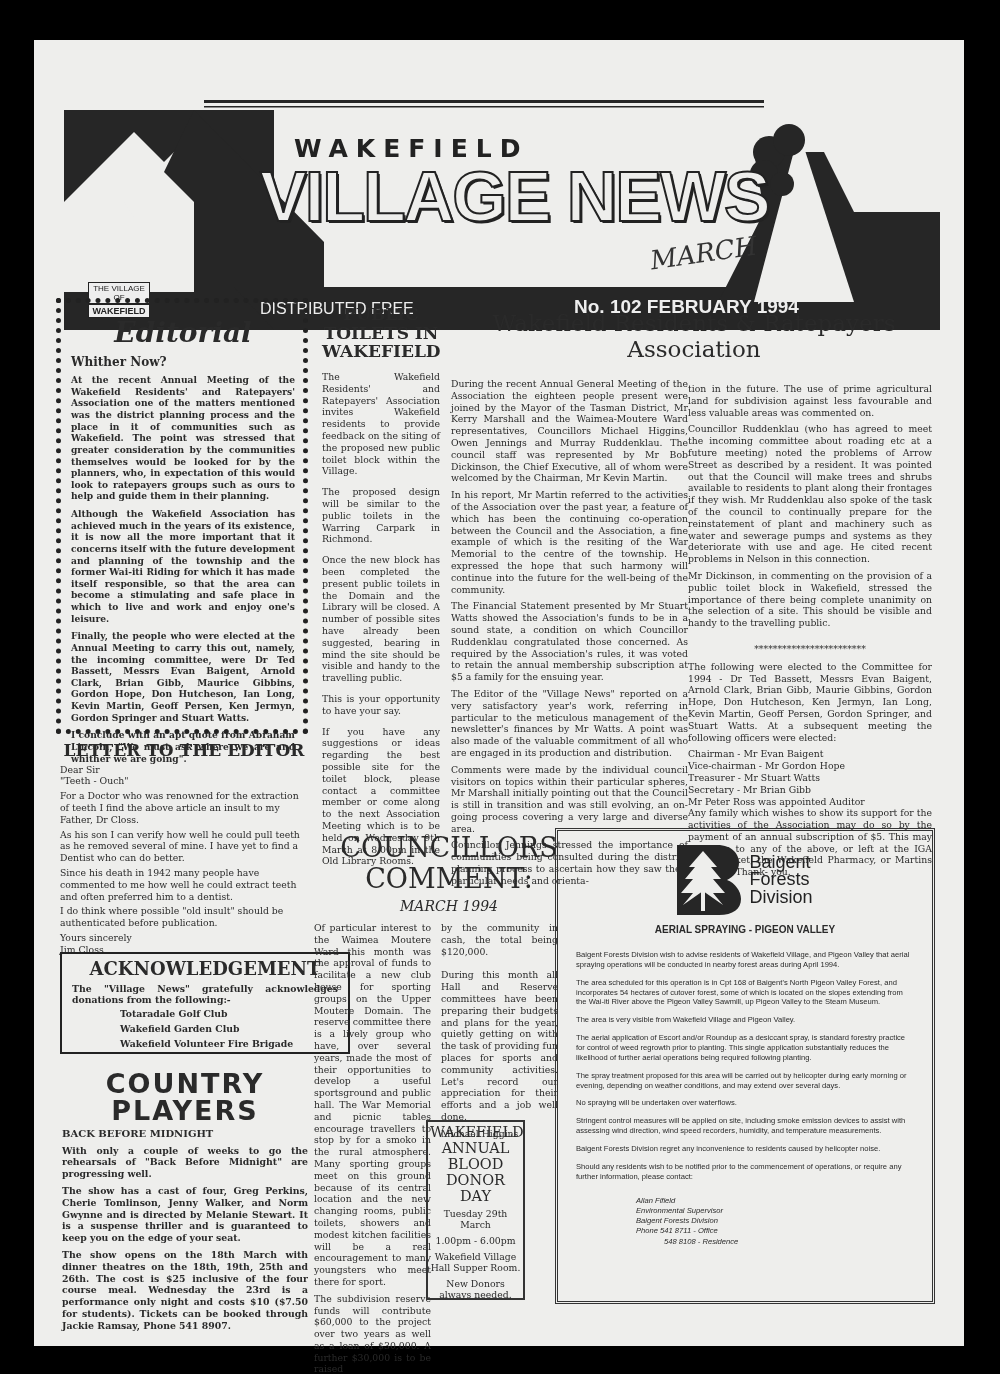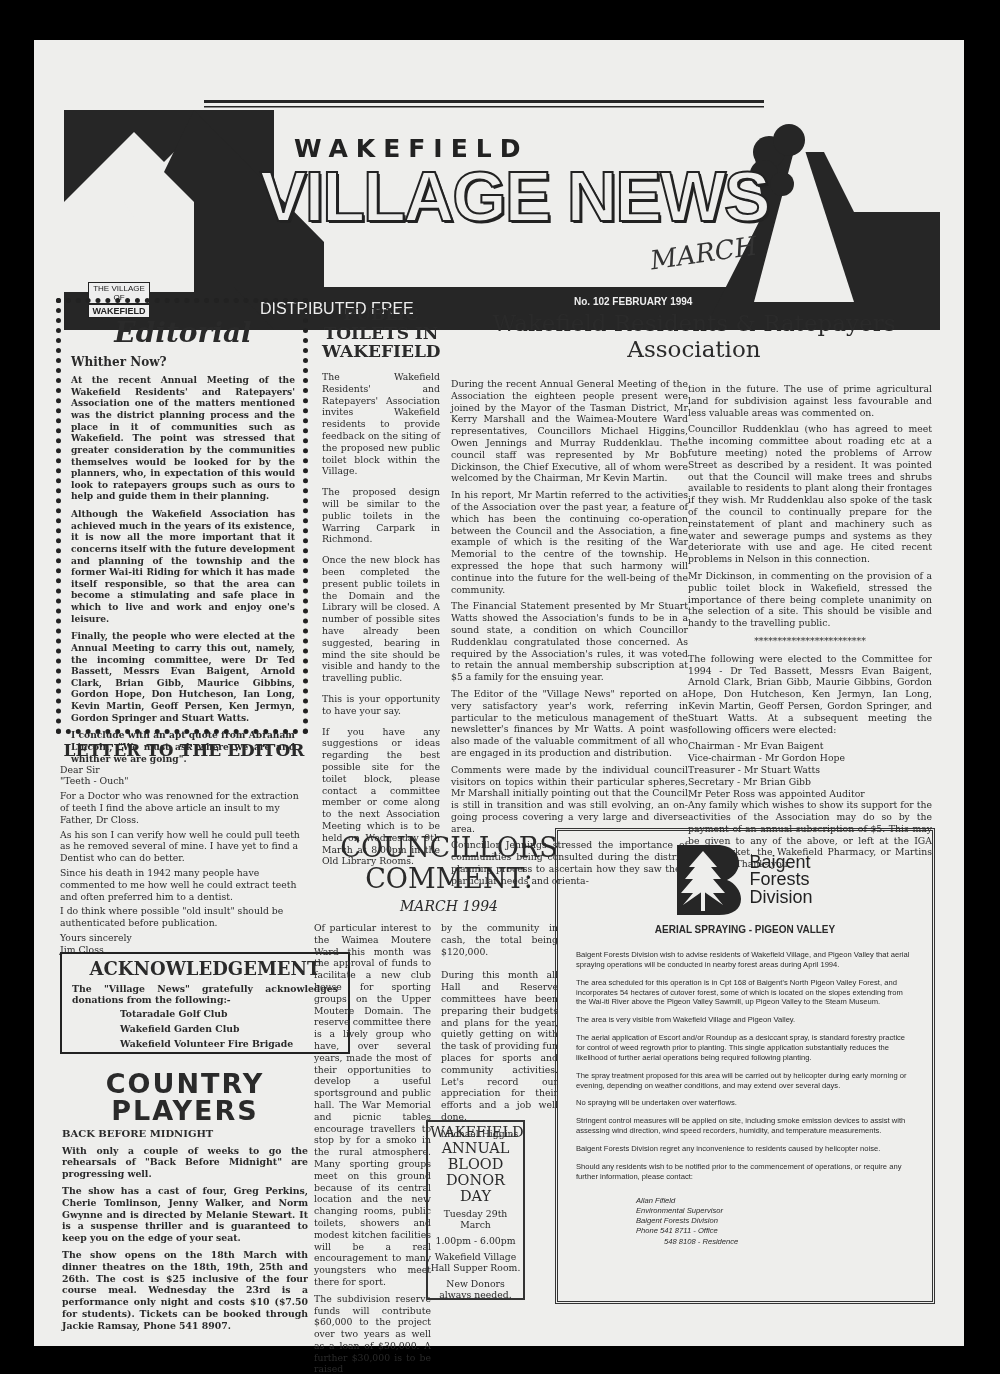--- a/index.html
+++ b/index.html
@@ -27,21 +27,21 @@
     position: absolute; left: 586px; top: 146px;
     font-family: "DejaVu Serif", serif; font-style: italic; font-size: 26px;
     color: #333; transform: rotate(-8deg);
   }
   .mh-free {
     position: absolute; left: 196px; top: 208px;
     font-family: "Liberation Sans", sans-serif; font-weight: normal; font-size: 16px; color: #eee;
   }
   .mh-issue {
     position: absolute; left: 510px; top: 204px;
-    font-family: "Liberation Sans", sans-serif; font-weight: bold; font-size: 10px; color: #eee;
+    font-family: "Liberation Sans", sans-serif; font-weight: bold; font-size: 19px; color: #eee;
   }
   .mh-sign {
     position: absolute; left: 24px; top: 190px; width: 62px;
     background: #eee; border: 1px solid #222;
     font-family: "Liberation Sans", sans-serif; font-size: 8px; text-align: center; color: #222;
   }
   .mh-sign div { padding: 1px 0; }
   .mh-sign .sep { border-top: 2px solid #222; }
   .mh-sign .big { font-size: 9px; font-weight: bold; }
 
@@ -224,21 +224,21 @@
     <p>During the recent Annual General Meeting of the Association the eighteen people present were joined by the Mayor of the Tasman District, Mr Kerry Marshall and the Waimea-Moutere Ward representatives, Councillors Michael Higgins, Owen Jennings and Murray Ruddenklau.  The council staff was represented by Mr Bob Dickinson, the Chief Executive, all of whom were welcomed by the Chairman, Mr Kevin Martin.</p>
     <p>In his report, Mr Martin referred to the activities of the Association over the past year, a feature of which has been the continuing co-operation between the Council and the Association, a fine example of which is the resiting of the War Memorial to the centre of the township.  He expressed the hope that such harmony will continue into the future for the well-being of the community.</p>
     <p>The Financial Statement presented by Mr Stuart Watts showed the Association's funds to be in a sound state, a condition on which Councillor Ruddenklau congratulated those concerned.  As required by the Association's rules, it was voted to retain the annual membership subscription at $5 a family for the ensuing year.</p>
     <p>The Editor of the "Village News" reported on a very satisfactory year's work, referring in particular to the meticulous management of the newsletter's finances by Mr Watts.  A point was also made of the valuable commitment of all who are engaged in its production and distribution.</p>
     <p>Comments were made by the individual council visitors on topics within their particular spheres, Mr Marshall initially pointing out that the Council is still in transition and was still evolving, an on-going process covering a very large and diverse area.</p>
     <p>Councillor Jennings stressed the importance of communities being consulted during the district planning process to ascertain how they saw their particular needs and orienta-</p>
   </div>
   <div class="col assoc-2">
     <p>tion in the future.  The use of prime agricultural land for subdivision against less favourable and less valuable areas was commented on.</p>
     <p>Councillor Ruddenklau (who has agreed to meet the incoming committee about roading etc at a future meeting) noted the problems of Arrow Street as described by a resident.  It was pointed out that the Council will make trees and shrubs available to residents to plant along their frontages if they wish.  Mr Ruddenklau also spoke of the task of the council to continually prepare for the reinstatement of plant and machinery such as water and sewerage pumps and systems as they deteriorate with use and age.  He cited recent problems in Nelson in this connection.</p>
-    <p style="margin-bottom:8px">Mr Dickinson, in commenting on the provision of a public toilet block in Wakefield, stressed the importance of there being complete unanimity on the selection of a site.  This should be visible and handy to the travelling public.</p>
+    <p style="margin-bottom:16px">Mr Dickinson, in commenting on the provision of a public toilet block in Wakefield, stressed the importance of there being complete unanimity on the selection of a site.  This should be visible and handy to the travelling public.</p>
     <div class="stars">************************</div>
     <p>The following were elected to the Committee for 1994 - Dr Ted Bassett, Messrs Evan Baigent, Arnold Clark, Brian Gibb, Maurie Gibbins, Gordon Hope, Don Hutcheson, Ken Jermyn, Ian Long, Kevin Martin, Geoff Persen, Gordon Springer, and Stuart Watts.  At a subsequent meeting the following officers were elected:</p>
     <div>Chairman - Mr Evan Baigent</div>
     <div>Vice-chairman - Mr Gordon Hope</div>
     <div>Treasurer - Mr Stuart Watts</div>
     <div>Secretary - Mr Brian Gibb</div>
     <div>Mr Peter Ross was appointed Auditor</div>
     <p>Any family which wishes to show its support for the activities of the Association may do so by the payment of an annual subscription of $5.  This may be given to any of the above, or left at the IGA Supermarket, the Wakefield Pharmacy, or Martins Butchery.  Thank- you.</p>
   </div>
 

